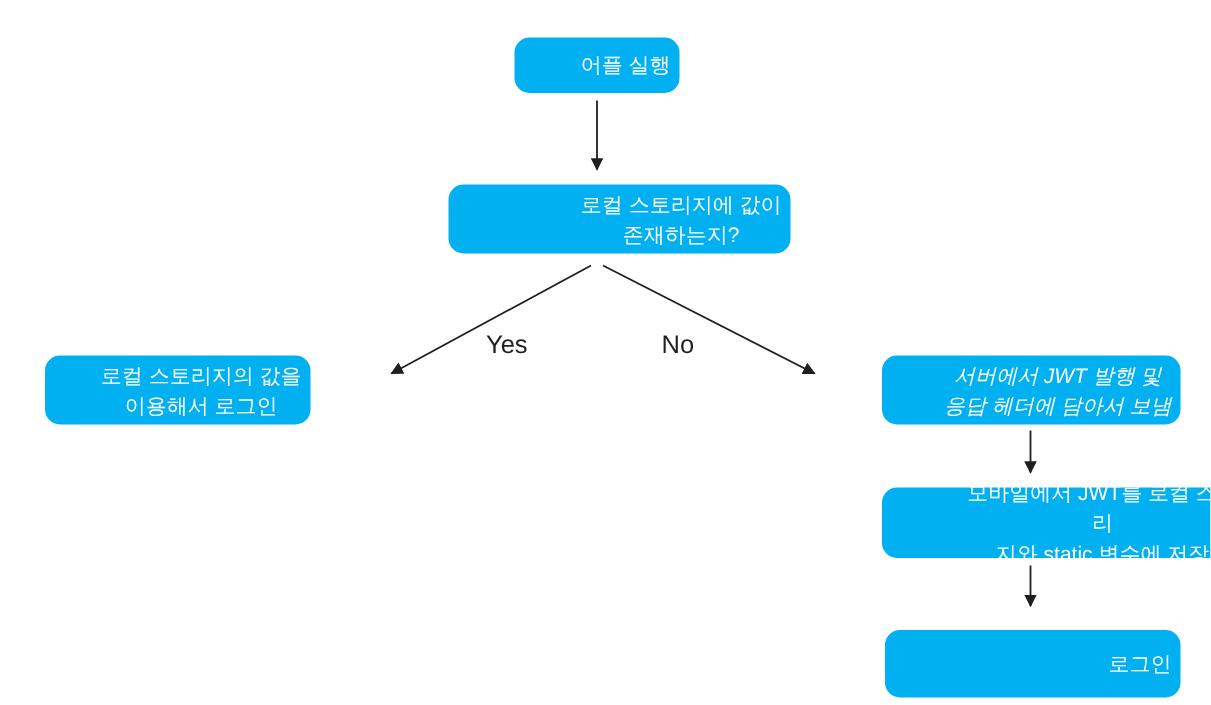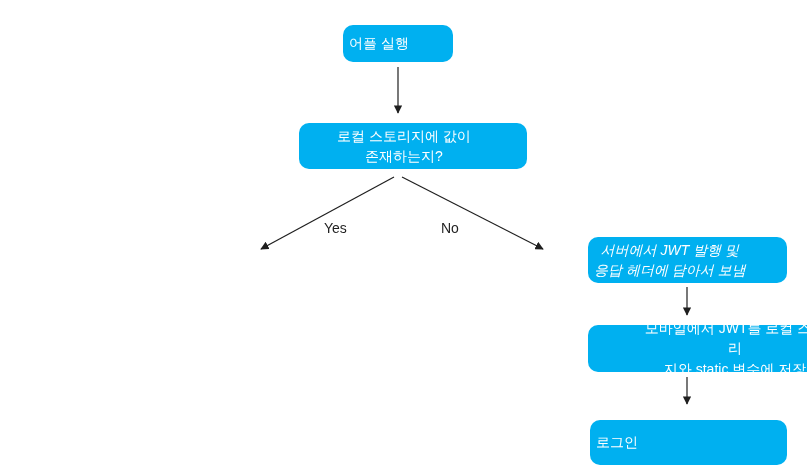--- a/index.html
+++ b/index.html
@@ -30,33 +30,33 @@
   .arrowhead-fill {
     fill: var(--arrow-stroke, #1f1f1f);
   }
   .node {
     position: absolute;
     background: var(--node-fill, #00b0f0);
     color: var(--node-text, #ffffff);
     border-radius: 10px;
     display: flex;
     align-items: center;
-    justify-content: flex-start;
+    justify-content: flex-end;
     text-align: center;
     font-size: 14px;
     line-height: 1.45;
   }
   .node .node-label {
     white-space: pre-line;
     padding: 2px 6px;
   }
   .edge-label {
     position: absolute;
     color: var(--edge-label-text, #1f1f1f);
-    font-size: 14px;
+    font-size: 17px;
     line-height: 1;
   }
   #n-start       { left: 343px; top: 25px;  width: 110px; height: 37px; }
   #n-check       { left: 299px; top: 123px; width: 196px; height: 46px; padding-left: 32px; }
   #n-login-local { left: 30px;  top: 237px; width: 177px; height: 46px; }
   #n-server-jwt  { left: 588px; top: 237px; width: 199px; height: 46px; font-style: italic; }
   #n-store-jwt   { left: 588px; top: 325px; width: 200px; height: 47px; padding-left: 47px; }
   #n-login       { left: 590px; top: 420px; width: 197px; height: 45px; }
   #lbl-yes { left: 324px; top: 221px; }
   #lbl-no  { left: 441px; top: 221px; text-align: right; }
@@ -81,20 +81,24 @@
 
   <div class="node" id="n-start">
     <span class="node-label">어플 실행</span>
   </div>
 
   <div class="node" id="n-check">
     <span class="node-label">로컬 스토리지에 값이
 존재하는지?</span>
   </div>
 
+  <div class="node" id="n-login-local">
+    <span class="node-label">로컬 스토리지의 값을
+이용해서 로그인</span>
+  </div>
 
   <div class="node" id="n-server-jwt">
     <span class="node-label">서버에서 JWT 발행 및
 응답 헤더에 담아서 보냄</span>
   </div>
 
   <div class="node" id="n-store-jwt">
     <span class="node-label">모바일에서 JWT를 로컬 스토리
 지와 static 변수에 저장</span>
   </div>

